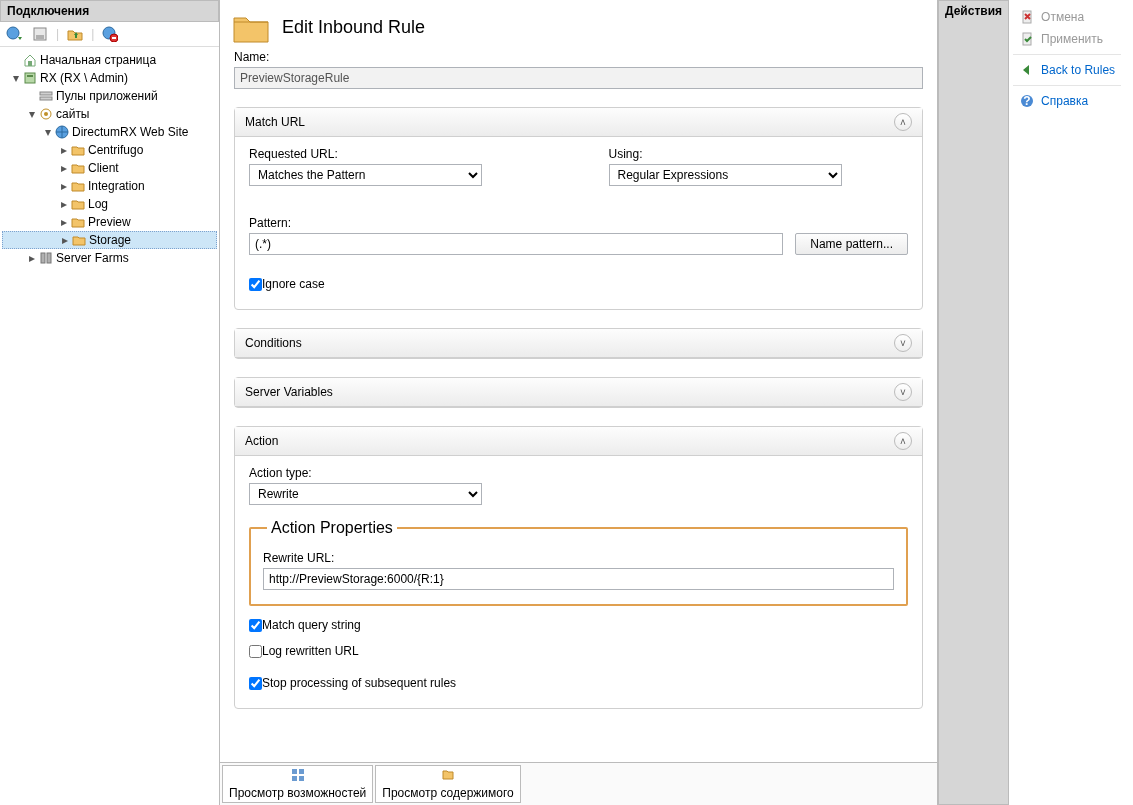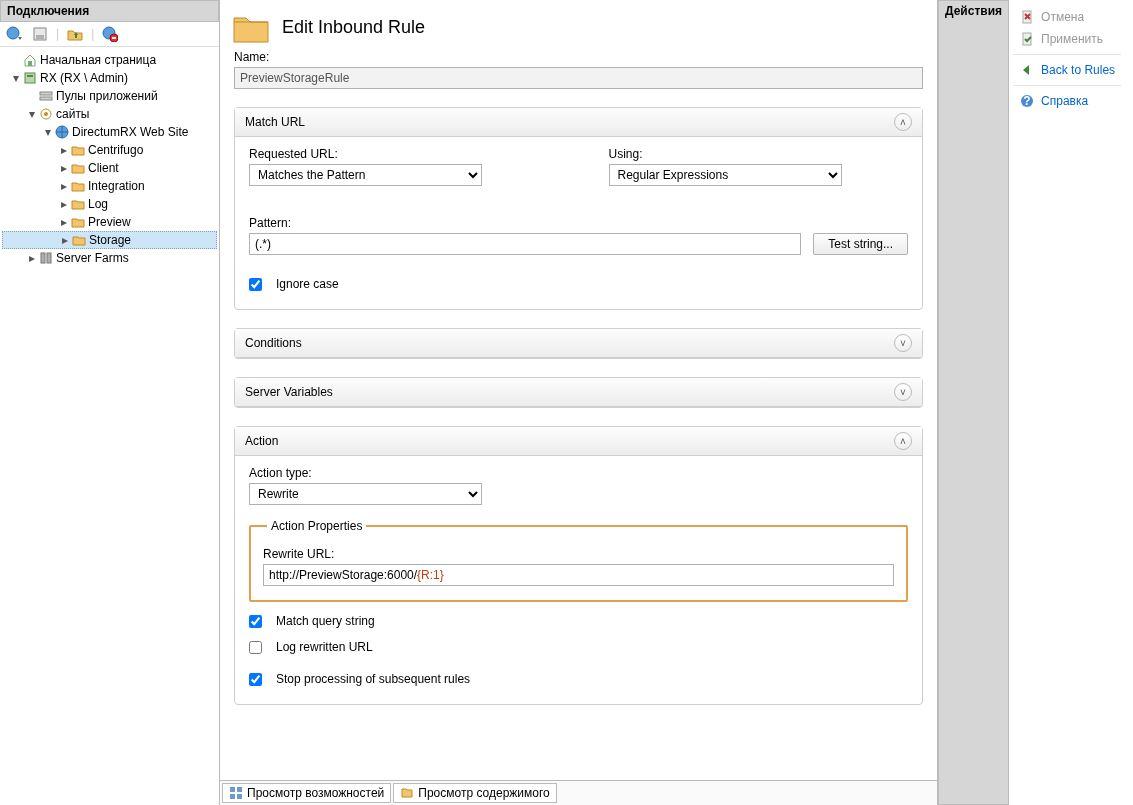--- a/index.html
+++ b/index.html
@@ -28,35 +28,35 @@
   .section { border: 1px solid #cfcfcf; border-radius: 4px; margin-top: 18px; background: #fff; }
   .section-header { background: linear-gradient(#fdfdfd, #ececec); border-bottom: 1px solid #cfcfcf; padding: 5px 10px; display: flex; justify-content: space-between; align-items: center; cursor: pointer; }
   .chev-btn { width: 18px; height: 18px; border: 1px solid #bbb; border-radius: 50%; background: linear-gradient(#fff,#eee); display:flex; align-items:center; justify-content:center; font-size:10px; color:#555;}
   .section-body { padding: 10px 14px 18px 14px; }
   .row2 { display: flex; gap: 60px; }
   .col { flex: 1; }
   select.combo { width: 233px; border: 1px solid #aeb2b8; padding: 2px 4px; background: #fff; }
   .pattern-row { display: flex; gap: 12px; align-items: center; margin-top: 28px; }
   .pattern-row input { flex: 1; }
   .btn { border: 1px solid #aeb2b8; background: linear-gradient(#fdfdfd,#ececec); padding: 3px 14px; cursor: pointer; border-radius: 2px;}
-  .checkbox-row { display: flex; align-items: center; gap: 14px; margin-top: 12px; }
+  .checkbox-row { display: flex; align-items: center; gap: 0; margin-top: 12px; }
   .checkbox-row input { width: 13px; height: 13px; }
   .fieldset-highlight { border: 2px solid #e0a050; border-radius: 2px; padding: 10px 12px 14px 12px; margin-top: 14px; }
-  .fieldset-legend { font-size: 12px; padding: 0 4px; margin-left: 4px; }
+  .fieldset-legend { font-size: 16px; padding: 0 4px; margin-left: 4px; }
   .action-sel { width: 160px; }
   .rewrite-url-input { width: 100%; border: 1px solid #aeb2b8; padding: 3px 5px; font-family: Consolas, monospace; }
-  .rewrite-url-input .blue { color: #c2410c; }
+  .rewrite-url-input .blue { color: #000000; }
   .actions-list { padding: 6px 4px; }
   .action-item { display: flex; align-items: center; gap: 6px; padding: 3px 6px; cursor: pointer; }
   .action-item.link { color: #0066cc; }
   .action-item.disabled { color: #999; }
   .action-icon { width: 16px; height: 16px; display: inline-flex; align-items: center; justify-content: center; }
   .divider { border-top: 1px solid #e5e5e5; margin: 4px 0; }
   .bottom-tabs { border-top: 1px solid #bbb; padding: 2px; display: flex; gap: 2px; background: #fafafa; }
-  .bottom-tab { display: flex; align-items: center; gap: 4px; border: 1px solid #bbb; padding: 2px 6px; background: #fff; cursor: pointer; font-size: 11px; }
+  .bottom-tab { display: flex; align-items: center; gap: 4px; border: 1px solid #bbb; padding: 2px 6px; background: #fff; cursor: pointer; font-size: 11px; flex-direction: column; }
   .tab-icon { width:14px; height:14px; display:inline-flex; align-items:center; justify-content:center;}
 </style>
 </head>
 <body>
 
 <div class="main-area">
 
   <div class="left-panel">
     <div class="panel-title">Подключения</div>
     <div class="toolbar">
@@ -250,21 +250,21 @@
               <div class="label">Using:</div>
               <select class="combo">
                 <option>Regular Expressions</option>
               </select>
             </div>
           </div>
           <div style="margin-top:30px">
             <div class="label">Pattern:</div>
             <div class="pattern-row" style="margin-top:0">
               <input class="textbox editable" style="width: 540px;" value="(.*)">
-              <button class="btn">Test string...</button>
+              <button class="btn">Name pattern...</button>
             </div>
           </div>
           <div class="checkbox-row" style="margin-top:22px">
             <input type="checkbox" id="ic" checked="" style="">
             <label for="ic">Ignore case</label>
           </div>
         </div>
       </div>
 
       

